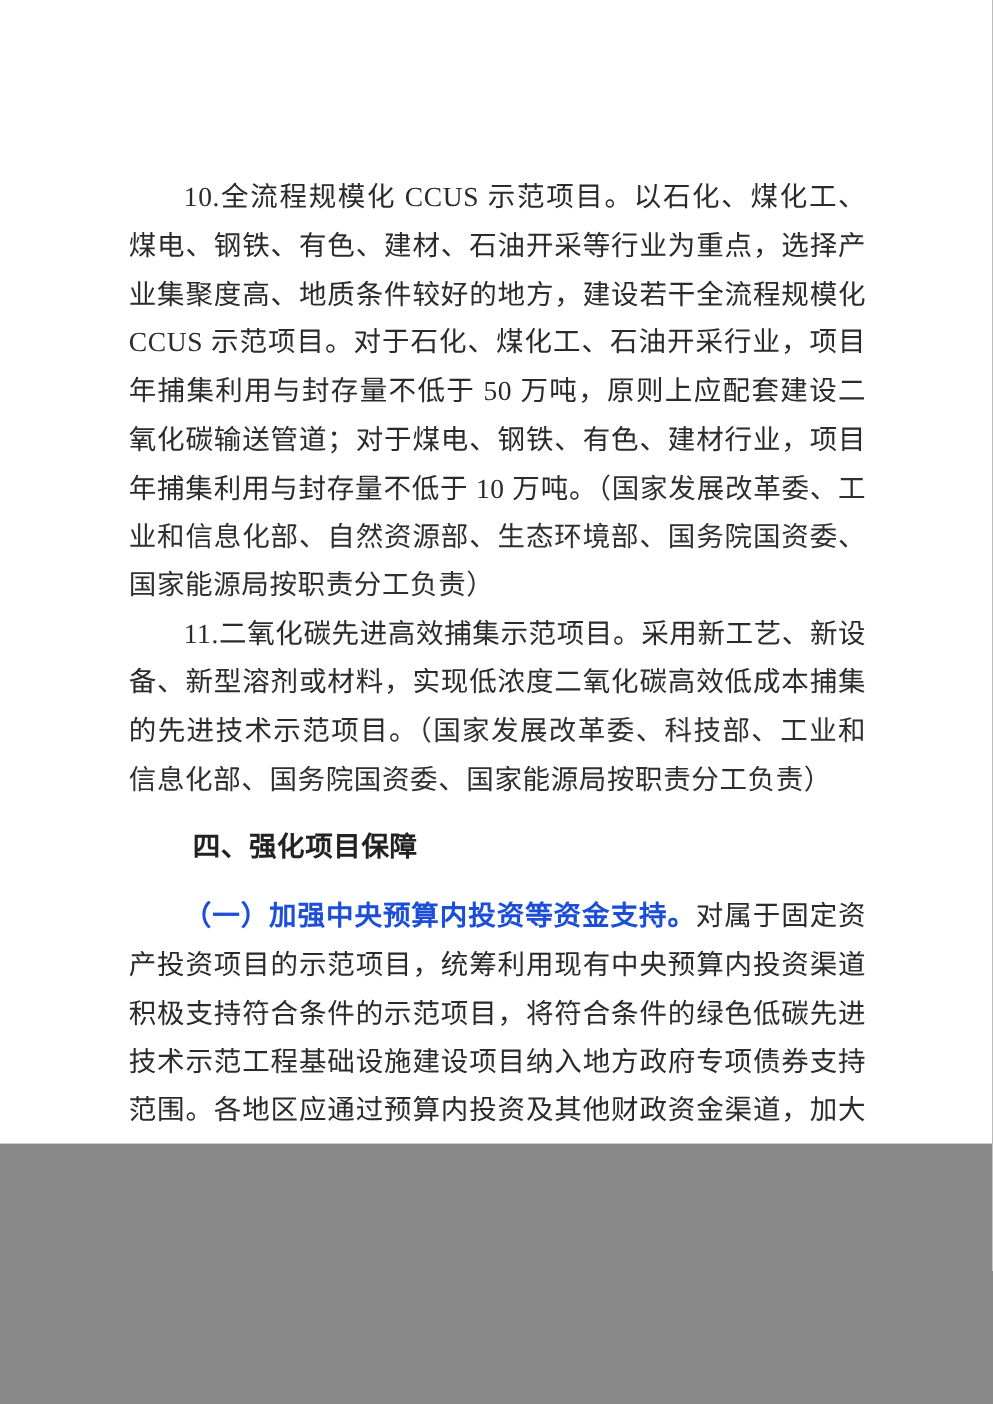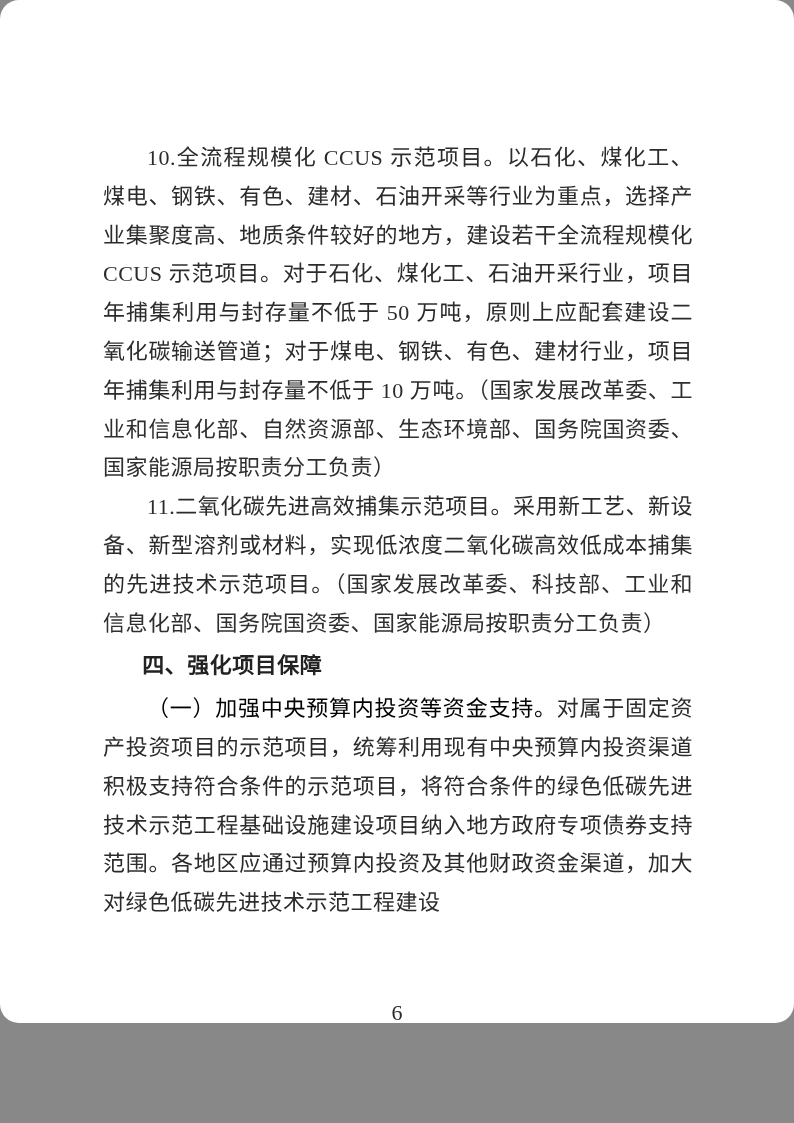--- a/index.html
+++ b/index.html
@@ -3,58 +3,57 @@
 <meta charset="utf-8">
 <style>
   html, body {
     margin: 0;
     padding: 0;
     background: #888;
   }
   .page {
     position: relative;
     width: 794px;
-    height: 1023px;
+    height: 915px;
     margin: 0 auto;
     background: #ffffff;
     box-sizing: border-box;
     padding: 139px 101px 0 103px;
     overflow: hidden;
-    border-radius: 19px;
   }
   .content {
     width: 590px;
   }
   p.para {
     margin: 0;
     font-family: "Liberation Serif", "DejaVu Serif", serif;
     font-size: 22px;
     line-height: 38.8px;
     color: #2b2b2b;
     text-align: justify;
     text-indent: 2em;
     letter-spacing: 0.5px;
   }
   p.heading {
-    margin: 4px;
+    margin: 16px;
     font-family: "Liberation Sans", "DejaVu Sans", sans-serif;
     font-weight: 700;
     font-size: 22px;
     line-height: 38.8px;
     color: #222222;
     text-indent: 1.6em;
     letter-spacing: 0.5px;
   }
   span.attribution {
     
     color: #2f2f2f;
   }
   span.lead-bold {
-    font-weight: 400;
-    color: #000000;
+    font-weight: 700;
+    color: #1d4ed8;
   }
   .pageno {
     position: absolute;
     top: 1000px;
     left: 0;
     width: 794px;
     text-align: center;
     font-family: "Liberation Serif", "DejaVu Serif", serif;
     font-size: 22px;
     color: #2b2b2b;

